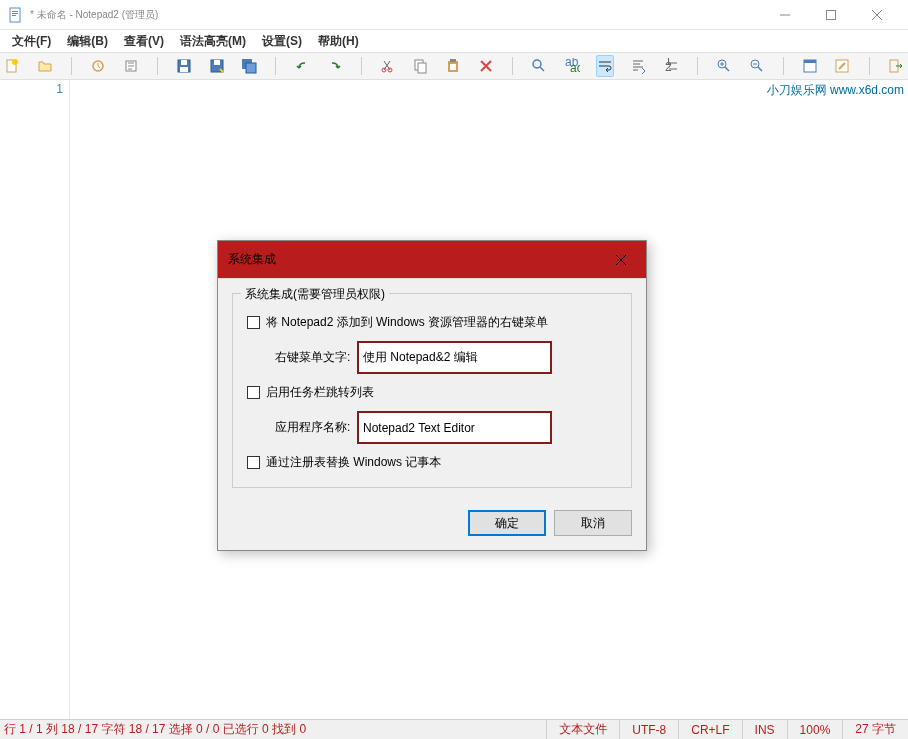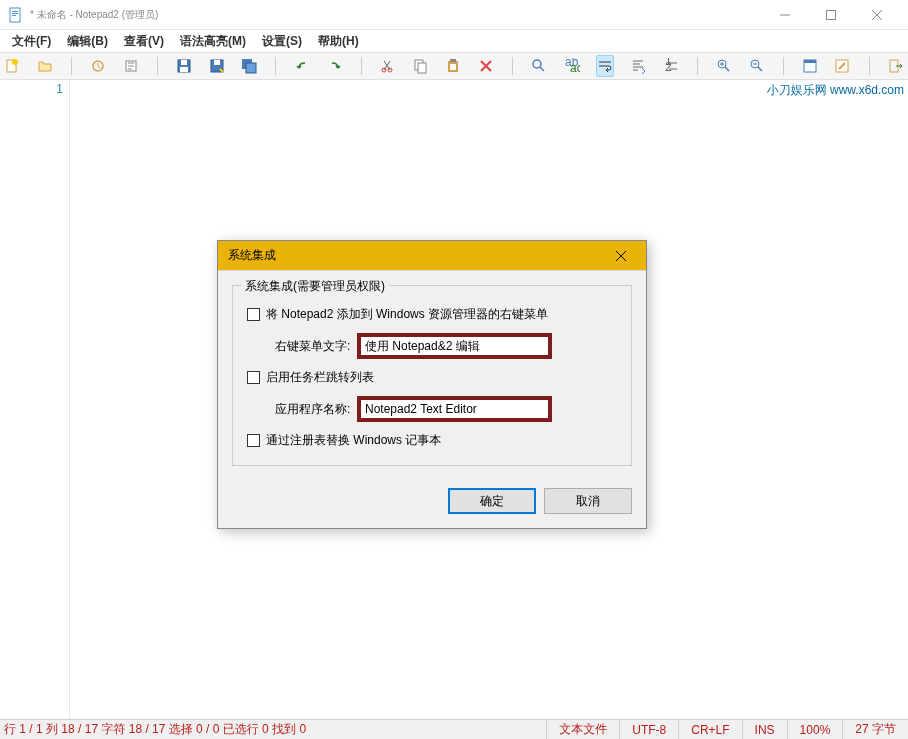--- a/index.html
+++ b/index.html
@@ -28,33 +28,33 @@
 .gutter { width: 70px; background: #fff; color: #2b91af; text-align: right; padding: 2px 6px 0 0; border-right: 1px solid #e8e8e8; font-family: Consolas, monospace; font-size: 13px; }
 .editor-content { flex: 1; padding: 2px 4px; font-family: Consolas, "Microsoft YaHei", monospace; font-size: 13px; color: #0369a1; text-align: right; }
 
 
 .statusbar { position: absolute; bottom: 0; left: 0; right: 0; height: 20px; background: #f0f0f0; border-top: 1px solid #d0d0d0; display: flex; align-items: center; font-size: 12px; color: #b91c1c; }
 .status-left { flex: 1; padding-left: 4px; }
 .status-cell { padding: 0 12px; border-left: 1px solid #d0d0d0; height: 100%; display: flex; align-items: center; }
 
 
 .dialog { position: absolute; left: 217px; top: 240px; width: 430px; background: #f0f0f0; border: 1px solid #888; box-shadow: 3px 3px 12px rgba(0,0,0,.25); }
-.dialog-title { height: 30px; background: #eab308; display: flex; align-items: center; padding: 0 10px; border-bottom: 1px solid #ddd; }
+.dialog-title { height: 38px; background: #b91c1c; display: flex; align-items: center; padding: 0 10px; border-bottom: 1px solid #ddd; }
 .dialog-title-text { flex: 1; font-size: 12px; }
 .dialog-close { width: 30px; height: 30px; display: flex; align-items: center; justify-content: center; font-size: 14px; }
 .dialog-body { padding: 14px 14px 10px 14px; }
 .groupbox { border: 1px solid #ccc; padding: 14px 14px 16px 14px; position: relative; }
 .groupbox-title { position: absolute; top: -8px; left: 8px; background: #f0f0f0; padding: 0 4px; font-size: 12px; }
 .field-row { display: flex; align-items: center; margin-bottom: 10px; }
 .checkbox-row { display: flex; align-items: center; margin-bottom: 10px; margin-top: 6px; }
 .checkbox { width: 13px; height: 13px; border: 1px solid #333; background: #fff; margin-right: 6px; }
 .field-label { width: 110px; padding-left: 28px; }
-.text-input { flex: 1; max-width: 195px; height: 26px; border: 4px solid #7f1d1d; padding: 4px 4px; font-size: 12px; background: #fff; }
+.text-input { flex: 1; max-width: 195px; height: 33px; border: 2px solid #7f1d1d; padding: 4px 4px; font-size: 12px; background: #fff; }
 .dialog-buttons { display: flex; justify-content: flex-end; gap: 8px; padding: 12px 14px 14px 0; }
-.dlg-btn { width: 88px; height: 26px; border: 1px solid #adadad; background: #e1e1e1; font-size: 12px; display: flex; align-items: center; justify-content: center; }
+.dlg-btn { width: 78px; height: 26px; border: 1px solid #adadad; background: #e1e1e1; font-size: 12px; display: flex; align-items: center; justify-content: center; }
 .dlg-btn.primary { border: 2px solid #0078d7; }
 </style>
 </head>
 <body>
 
 <div class="titlebar">
   <svg class="titlebar-icon" viewBox="0 0 16 16">
       <rect x="2" y="1" width="10" height="14" fill="#fff" stroke="#4a90d9"></rect>
       <rect x="4" y="4" width="6" height="1" fill="#4a90d9"></rect>
       <rect x="4" y="6" width="6" height="1" fill="#4a90d9"></rect>

